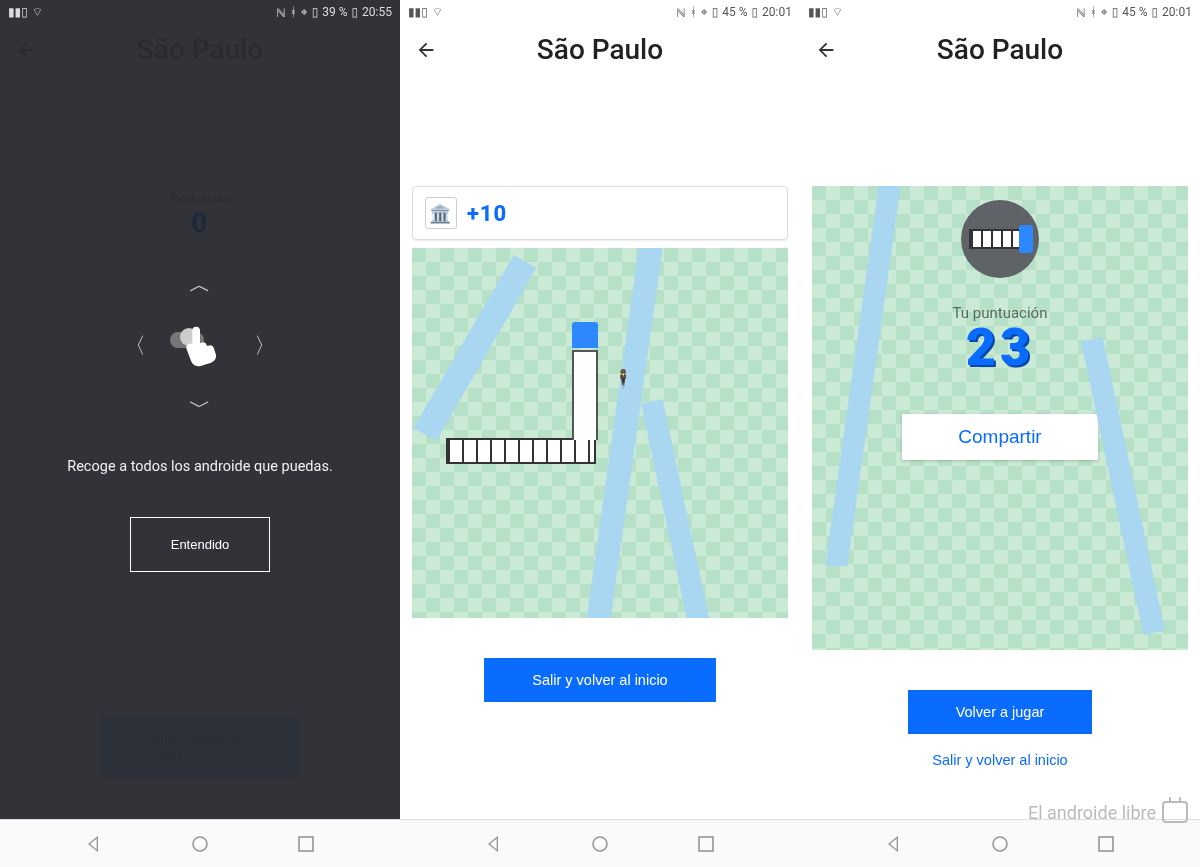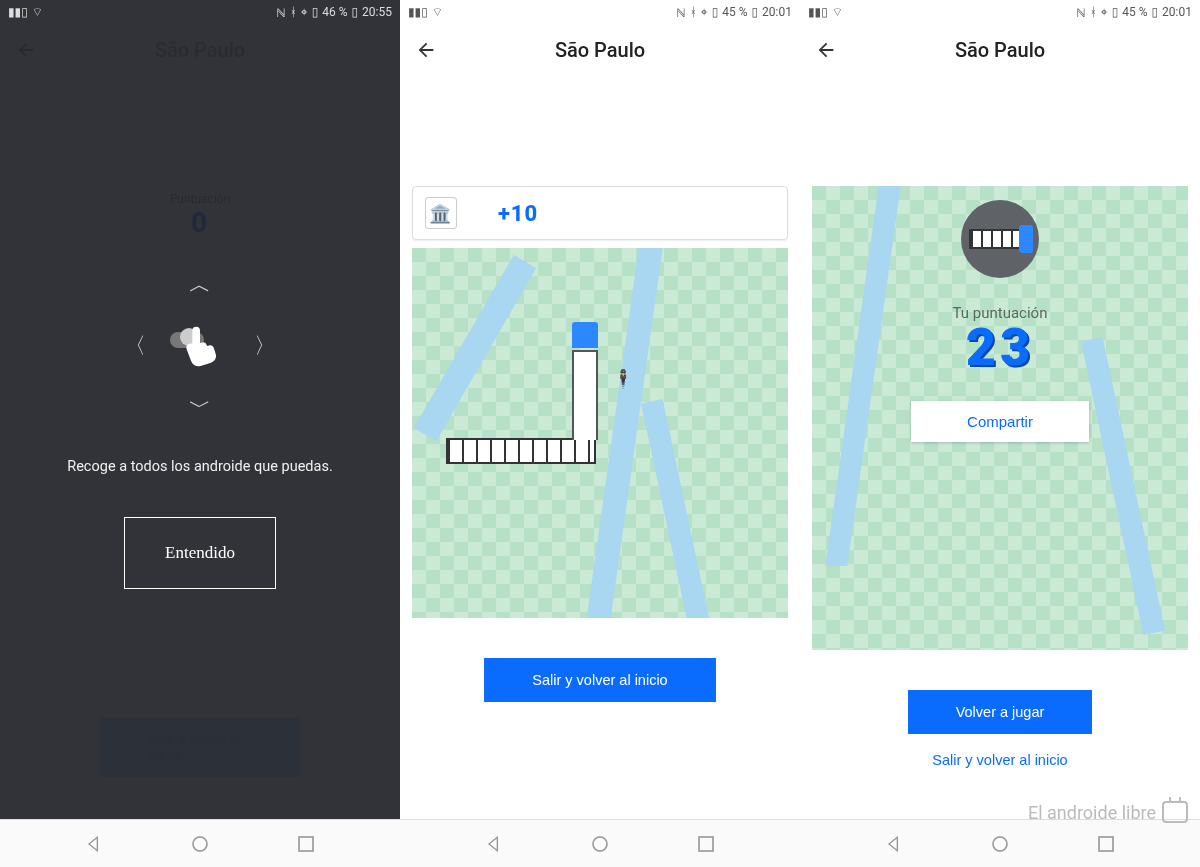--- a/index.html
+++ b/index.html
@@ -45,21 +45,21 @@
   }
   .app-bar .back {
     position: absolute;
     left: 12px;
     top: 50%;
     transform: translateY(-50%);
     width: 28px; height: 28px;
     display:flex; align-items:center; justify-content:center;
     cursor: pointer;
   }
-  .app-title { font-size: 20px; font-weight: 500; color: #222; }
+  .app-title { font-size: 28px; font-weight: 500; color: #222; }
   .screen.dim .app-title { color: #888; }
   
   .nav-bar {
     position: absolute;
     bottom: 0; left: 0; right: 0;
     height: 48px;
     background: #fafafa;
     display: flex;
     justify-content: space-evenly;
     align-items: center;
@@ -114,24 +114,23 @@
     position:absolute; left: calc(50% - 20px); top: calc(50% - 18px);
     width:18px; height:18px; background:#ccc; border-radius:50%;
   }
   .tut-text { text-align:center; font-size:14.5px; line-height:1.45; margin-top:40px; color:#f0f0f0;}
   .tut-text p { margin-bottom:14px; }
   .btn-outline {
     margin-top: 26px;
     border: 1.5px solid #fff;
     background: transparent;
     color:#fff;
-    padding: 25px 40px;
-    font-size:17px;
+    padding: 19px 40px;
+    font-size:13px;
     cursor:pointer;
-    font-family:Liberation Serif, serif;
   }
   .exit-link-dim {
     position:absolute; bottom:90px; left:50%; transform:translateX(-50%);
     background: rgba(10,108,255,0.35);
     color: rgba(120,170,255,0.7);
     padding: 14px 48px;
     font-size:14px;
     z-index:5;
   }
   
@@ -139,21 +138,21 @@
     margin: 110px 12px 8px 12px;
     border:1px solid #ddd; border-radius:4px;
     padding: 10px 12px;
     display:flex; align-items:center; gap:10px;
     box-shadow: 0 1px 2px rgba(0,0,0,.08);
   }
   .toast .landmark-chip{
     width:32px; height:32px; border:1px solid #ccc; border-radius:3px;
     display:flex; align-items:center; justify-content:center; font-size:18px;
   }
-  .toast .points { color:#0a6cff; font-weight:800; font-size:22px; letter-spacing:1px;margin-left:31px;}
+  .toast .points { color:#0a6cff; font-weight:800; font-size:22px; letter-spacing:1px;}
   .toast .msg { font-size:13px; color:#444; line-height:1.25; flex:1;}
   .map-board {
     margin: 6px 12px 0 12px;
     height: 370px;
     position: relative;
     background:
       repeating-conic-gradient(#cbead5 0% 25%, #b7e1c7 0% 50%) 0 0/28px 28px;
     overflow:hidden;
   }
   .river1, .river2, .river3 { position:absolute; background:#a9d6f0; }
@@ -203,23 +202,23 @@
   }
   .roundel .mini-train{
     width:62px; height:20px; background:#fff; border:2px solid #333;
     background-image: repeating-linear-gradient(90deg,#333 0 2px,#fff 2px 10px);
   }
   .roundel .mini-head{ position:absolute; right:6px; width:14px; height:28px; background:#2d88ff; border-radius:3px;}
   .result-label { margin-top:26px; color:#5a6a5f; font-size:15px;}
   .result-score { font-size:52px; font-weight:900; color:#0a6cff; letter-spacing:4px; line-height:1;
     text-shadow: 2px 2px 0 #0848a8;}
   .share-btn {
-    margin-top: 27px;
+    margin-top: 40px;
     background:#fff; color:#0a6cff; border:none;
-    padding: 12px 56px; font-size:15px;
+    padding: 12px 56px; font-size:19px;
     box-shadow: 0 1px 3px rgba(0,0,0,.2);
     cursor:pointer;
   }
   .watermark {
     position:absolute; right:12px; bottom:44px;
     color:#bbb; font-size:18px; display:flex; align-items:center; gap:6px;
     z-index:60;
   }
   .robot-ico{ width:26px;height:22px;border:2px solid #bbb;border-radius:4px;position:relative;}
   .robot-ico::before,.robot-ico::after{content:'';position:absolute;top:-6px;width:2px;height:6px;background:#bbb;}
@@ -234,21 +233,21 @@
   <div class="status-bar" style="z-index:35;color:#ddd;">
     <div class="status-left">
       <span>▮▮▯</span>
       <span>⌔</span>
     </div>
     <div class="status-right">
       <span>ℕ</span>
       <span>ᚼ</span>
       <span>⌖</span>
       <span>▯</span>
-      <span>46 %</span>
+      <span>39 %</span>
       <span>▯</span>
       <span>20:55</span>
     </div>
   </div>
 
   <div class="app-bar" style="z-index:10;">
     <div class="back">
       <svg width="22" height="22" viewBox="0 0 24 24">
           <path d="M20 11H7.8l5.6-5.6L12 4l-8 8 8 8 1.4-1.4L7.8 13H20z" fill="#777"></path>
         </svg>

